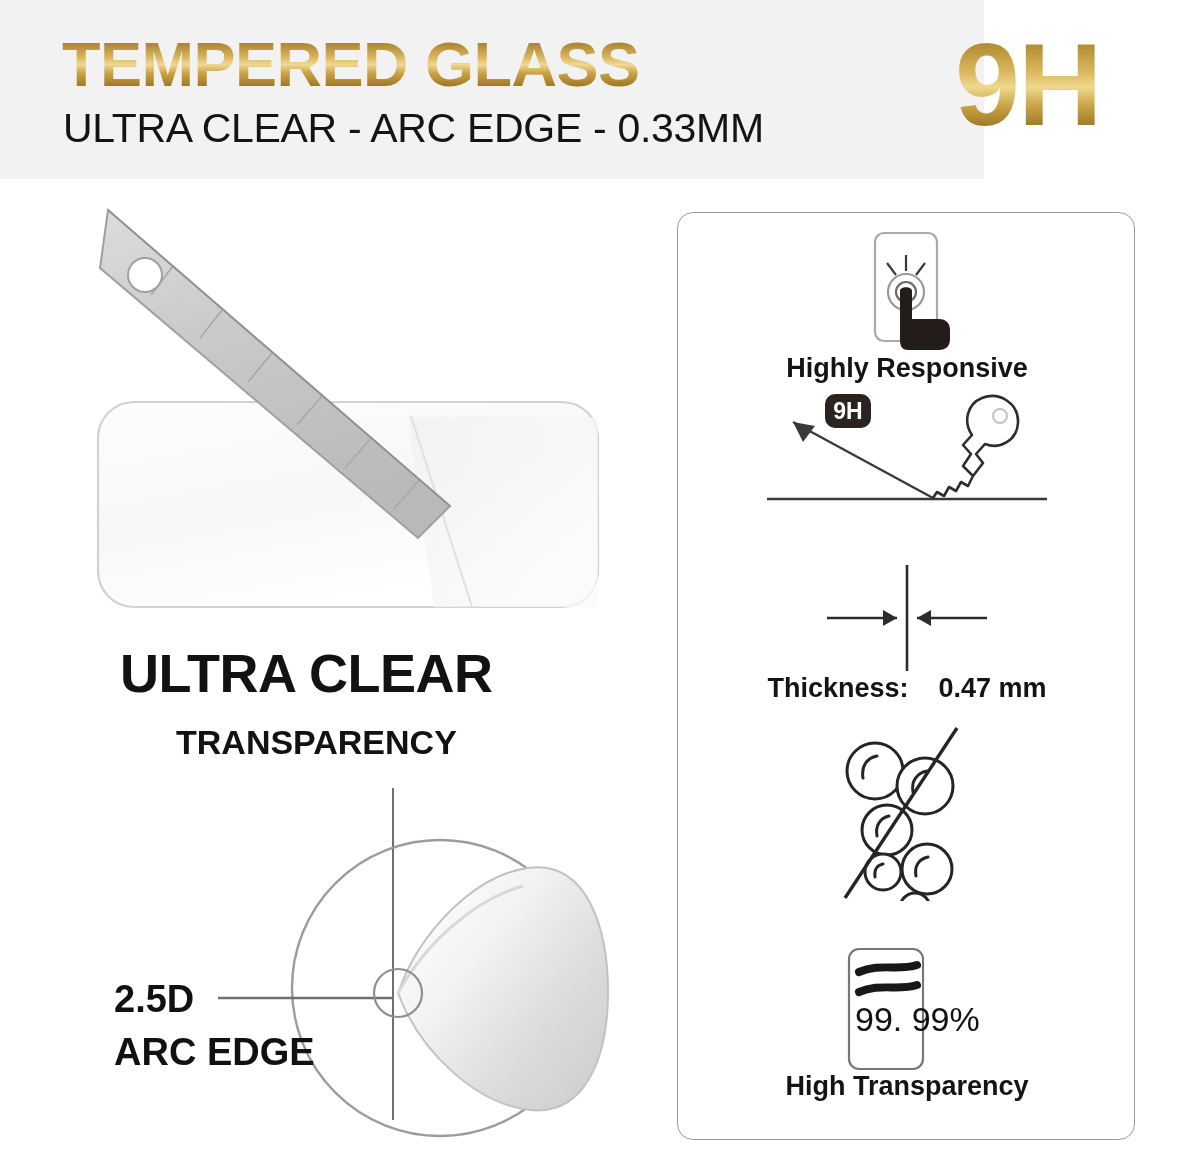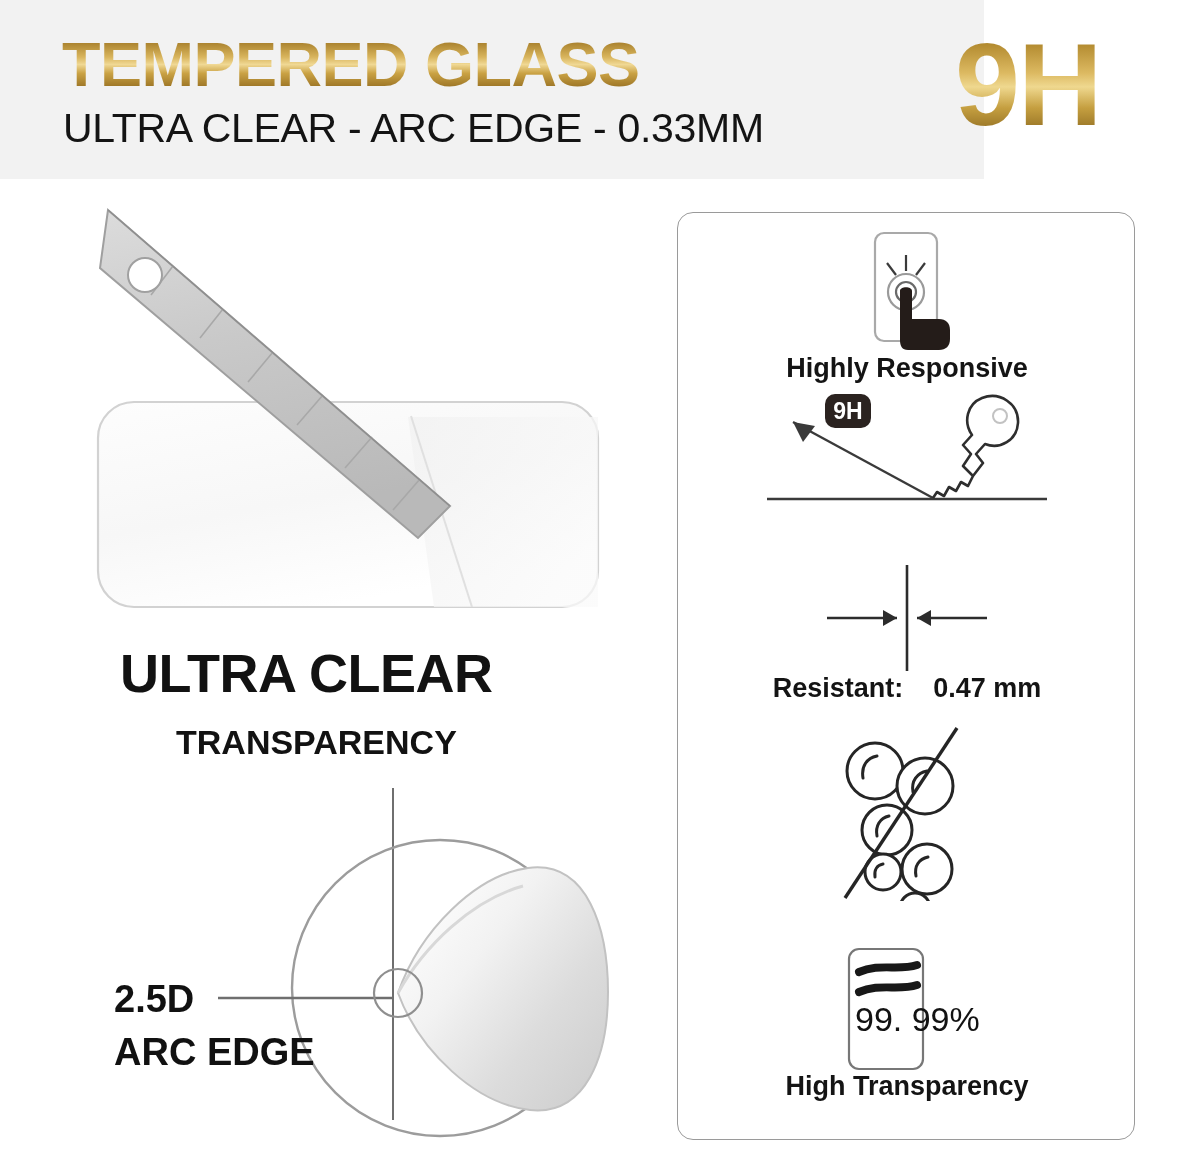--- a/index.html
+++ b/index.html
@@ -206,21 +206,21 @@
     <svg class="feature-art" width="220" height="110" viewBox="0 0 220 110" xmlns="http://www.w3.org/2000/svg">
       <path d="M110 2 L110 108" stroke="#2c2c2c" stroke-width="2.6" fill="none"></path>
 
       <path d="M30 55 L100 55" stroke="#2c2c2c" stroke-width="2.4" fill="none"></path>
       <path d="M100 55 L86 47 L86 63 Z" fill="#2c2c2c"></path>
 
       <path d="M190 55 L120 55" stroke="#2c2c2c" stroke-width="2.4" fill="none"></path>
       <path d="M120 55 L134 47 L134 63 Z" fill="#2c2c2c"></path>
     </svg>
     <div class="thickness-label">
-      <span>Resistant:</span>
+      <span>Thickness:</span>
       <span>&nbsp;&nbsp;</span>
       <span>0.47 mm</span>
     </div>
   </div>
 
   <div class="feature-block" id="feature-bubble">
     <svg class="feature-art" width="180" height="175" viewBox="0 0 180 175" xmlns="http://www.w3.org/2000/svg">
       <g fill="#ffffff" stroke="#252525" stroke-width="3">
         <circle cx="58" cy="45" r="28"></circle>
         <circle cx="108" cy="60" r="28"></circle>

